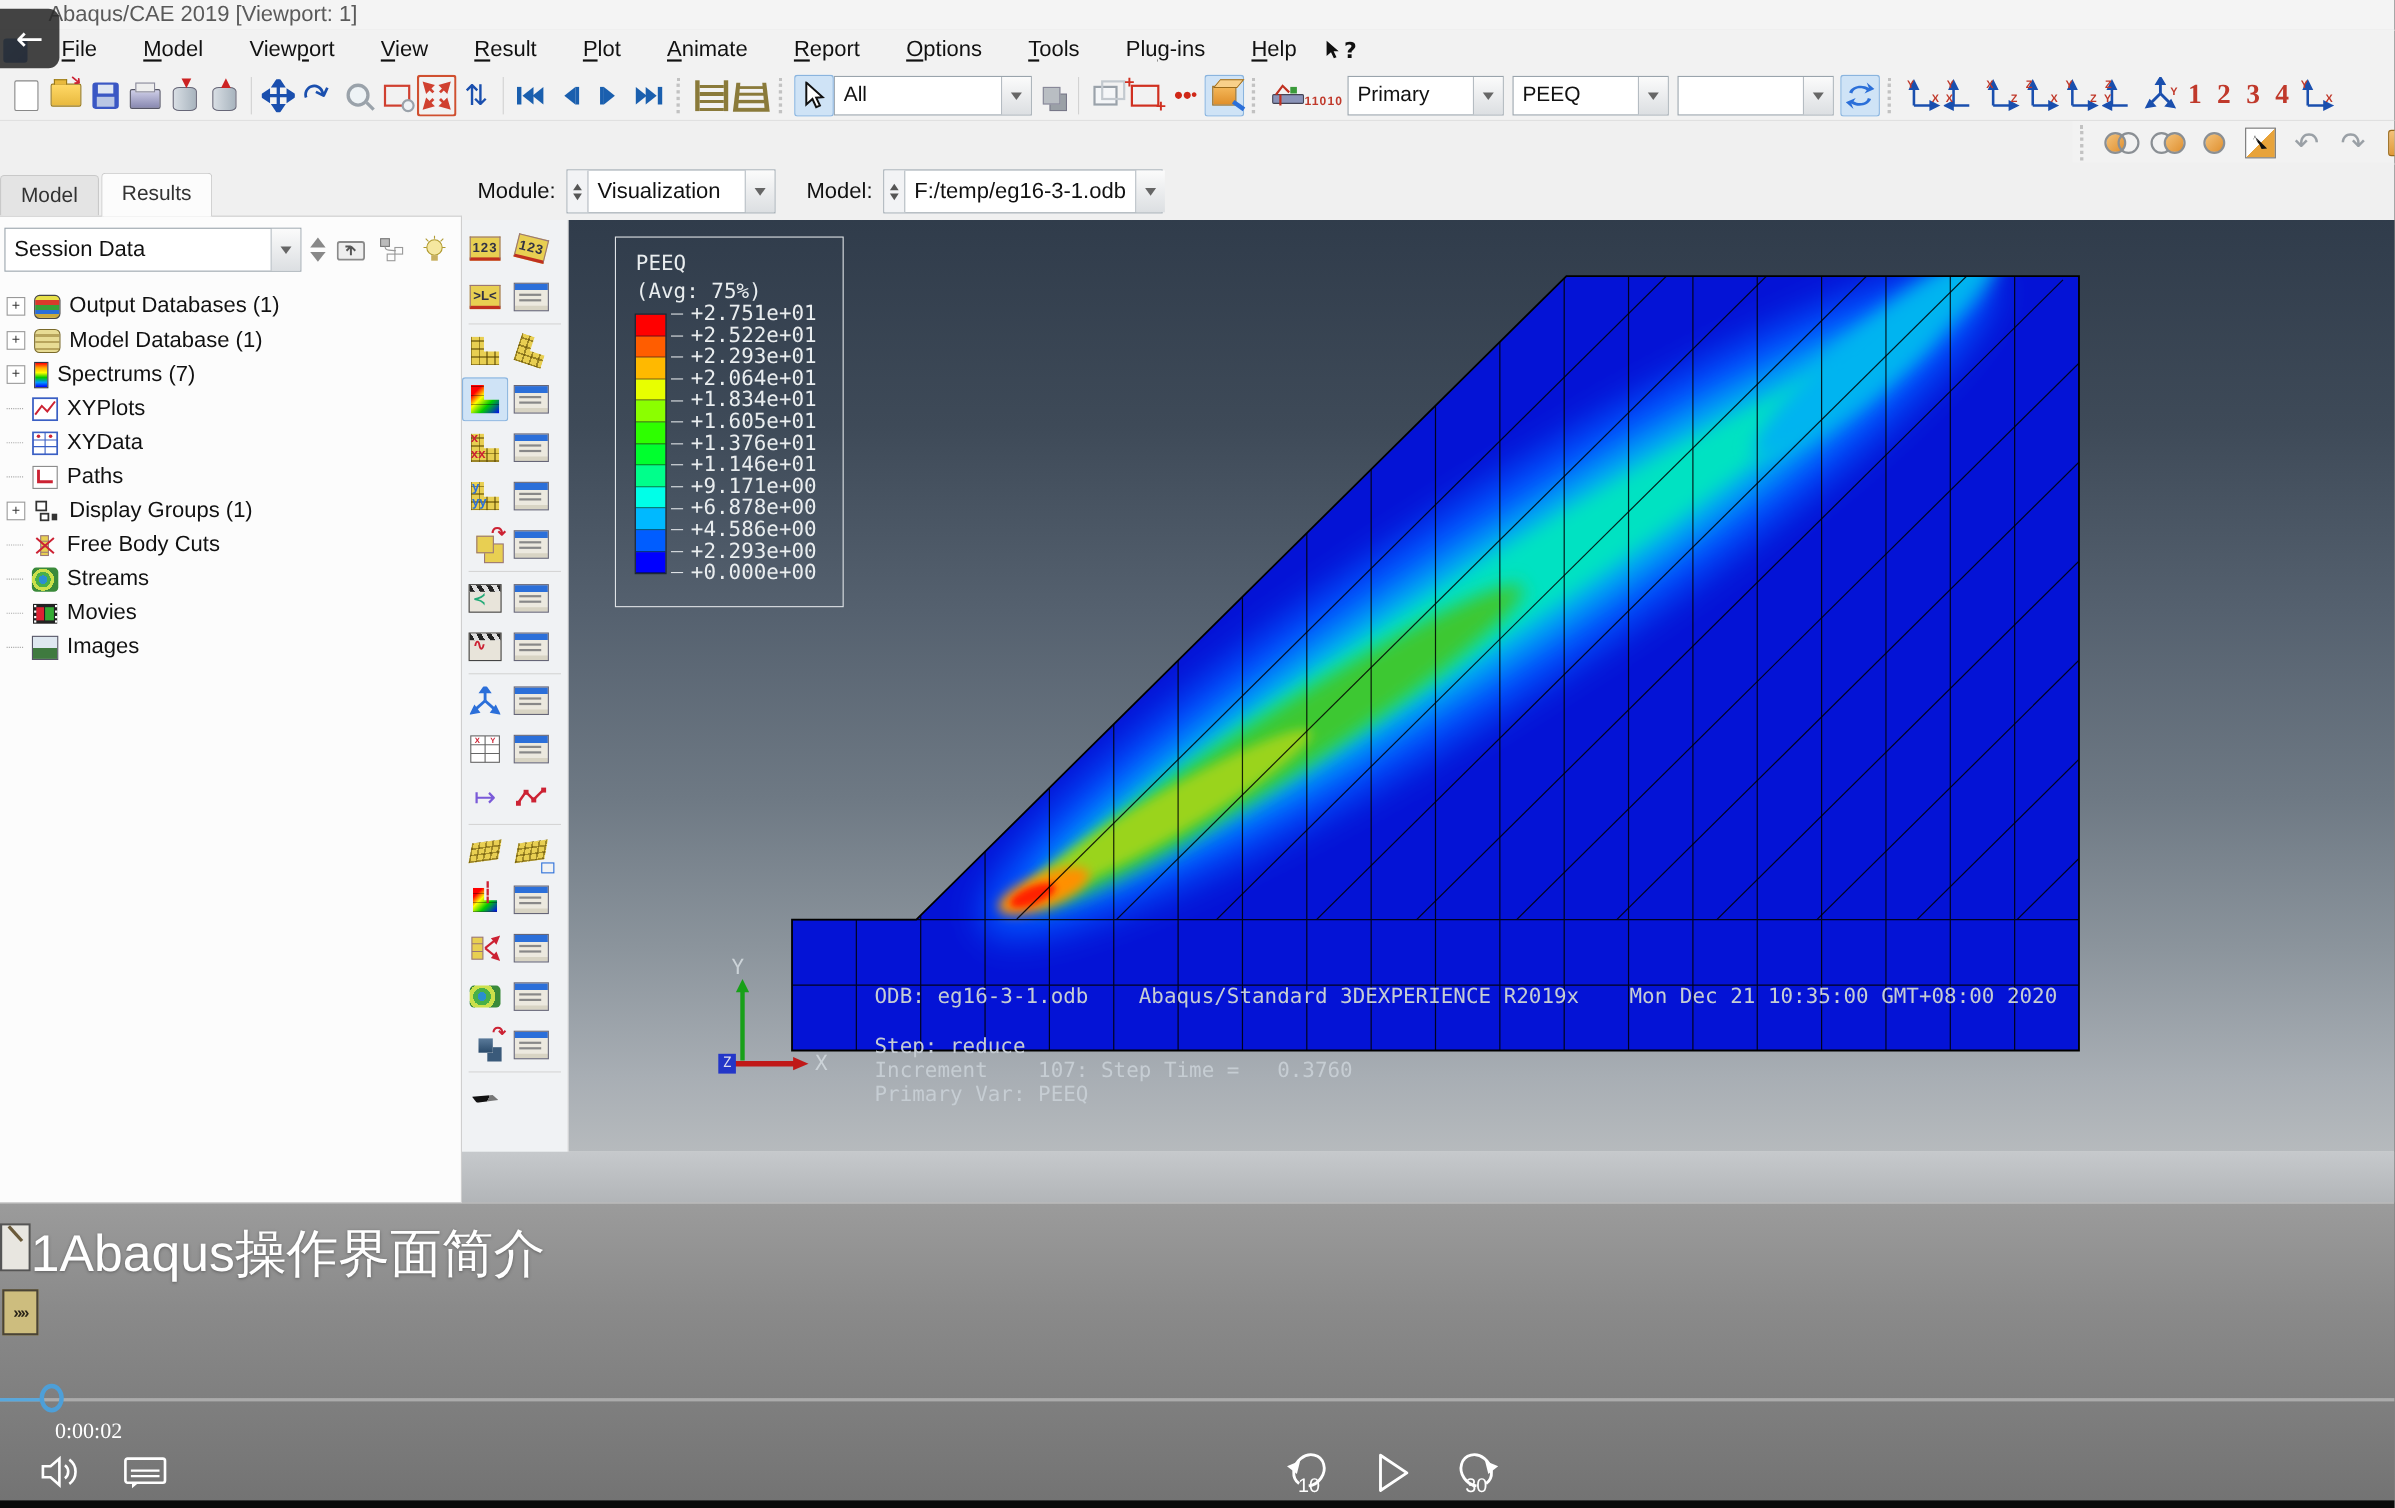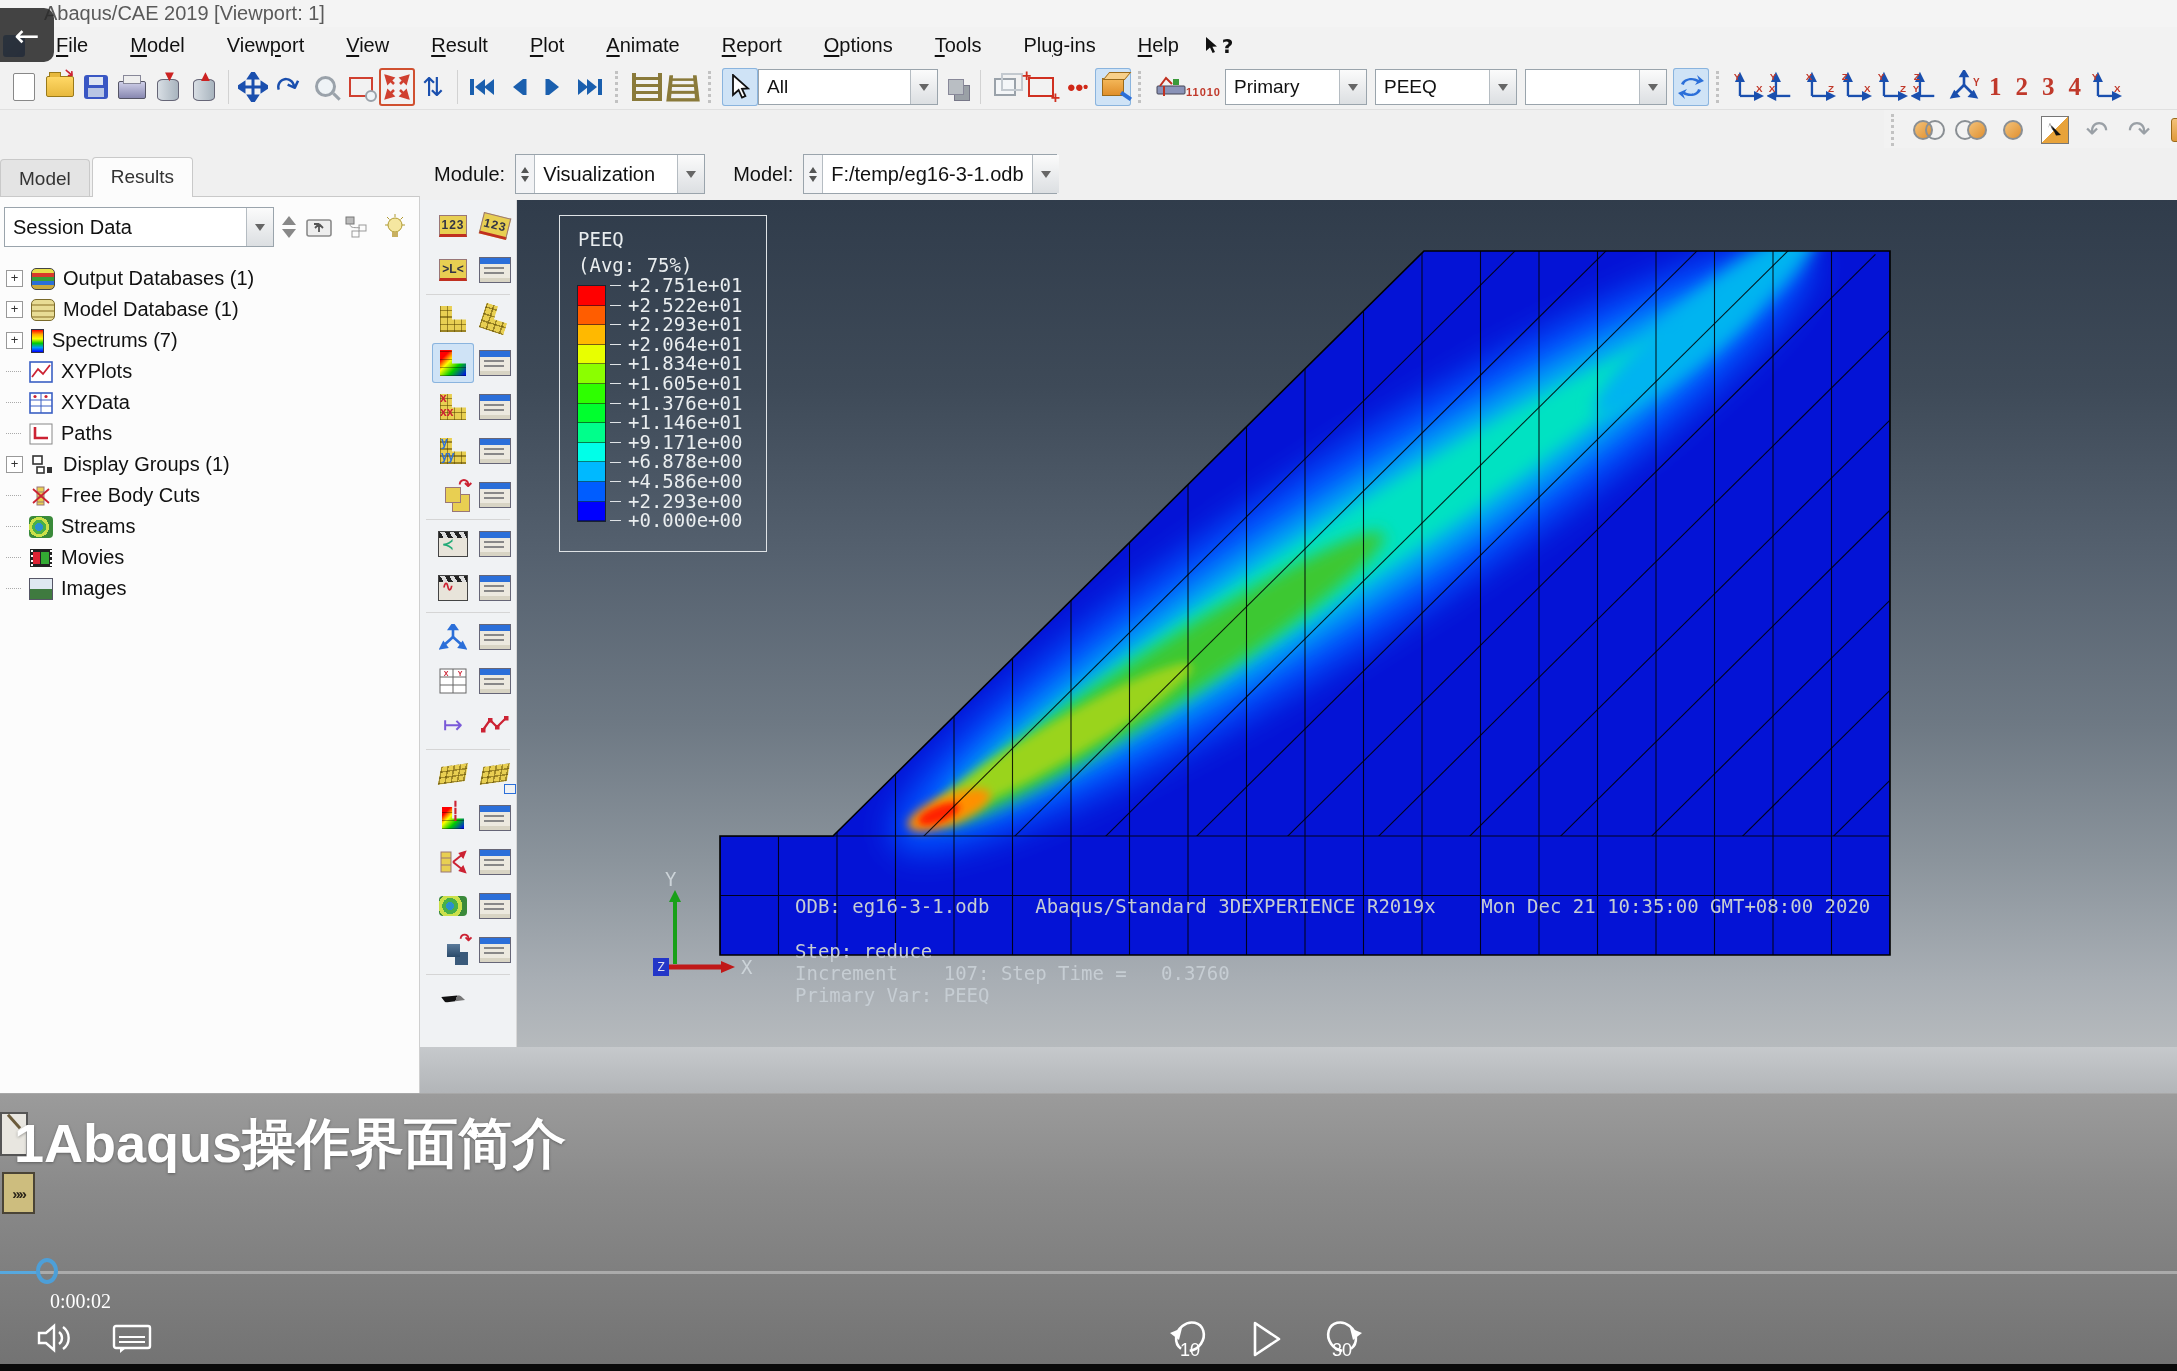--- a/index.html
+++ b/index.html
@@ -92,21 +92,21 @@
   .exp{width:15px;height:15px;border:1px solid #999;background:#fff;font-size:13px;line-height:13px;text-align:center;color:#333;flex:0 0 auto;}
   .noexp{width:15px;height:1px;border-top:1px dotted #aaa;flex:0 0 auto;}
   .ti{width:24px;height:22px;display:inline-block;flex:0 0 auto;box-sizing:border-box;}
   .ti-odb{border-radius:5px;border:1px solid #444;background:linear-gradient(180deg,#e8e04a 0 18%,#d93a2b 18% 40%,#38a038 40% 62%,#2b6fd9 62% 82%,#caa93c 82%);}
   .ti-mdb{border-radius:5px;border:1px solid #7a6a2a;background:repeating-linear-gradient(180deg,#e8dc94 0 4px,#b8a55c 4px 6px);}
   .ti-spec{width:13px;height:24px;border:1px solid #334;background:linear-gradient(180deg,#f00,#fa0,#ff0,#0c0,#09f,#00f);}
   .ti-img{border:1px solid #556;background:linear-gradient(180deg,#dfe8f0 0 52%,#3f7a3f 52%);}
   .ti-stream{border-radius:4px;background:radial-gradient(circle at 42% 50%,#2a8fd0 0 4px,#48b048 4px 7px,#cbe04a 7px 10px,#3a8a3a 10px);}
   
   .toolbox{position:absolute;left:420px;top:200px;width:97px;height:856px;background:#f0f2f4;border-right:1px solid #d8d8d8;box-sizing:border-box;padding-top:4px;}
-  .xrow{display:flex;justify-content:flex-end;align-items:center;height:44px;}
+  .xrow{display:flex;justify-content:flex-start;align-items:center;height:44px;}
   .xsep{height:1px;background:#d5d5d5;margin:2px 6px;}
   .xb{width:42px;height:40px;display:flex;align-items:center;justify-content:center;border-radius:3px;position:relative;}
   .xb.sel{background:#cfe3f6;box-shadow:inset 0 0 0 1px #8ab4de;}
   .g{display:inline-block;}
   .gL{width:26px;height:26px;clip-path:polygon(0 0,46% 0,46% 52%,100% 52%,100% 100%,0 100%);
       background:repeating-linear-gradient(0deg,rgba(90,70,0,.55) 0 1.5px,transparent 1.5px 7px),repeating-linear-gradient(90deg,rgba(90,70,0,.55) 0 1.5px,transparent 1.5px 7px),#e8cf52;}
   .gL.rb{background:repeating-linear-gradient(0deg,rgba(0,0,0,.35) 0 1px,transparent 1px 8px),linear-gradient(135deg,#f00 0 20%,#ff0 40%,#0c0 65%,#00f 100%);}
   .gL.tilt{transform:rotate(18deg);}
   .gmark{position:absolute;font-size:12px;font-weight:bold;}
   .dlg{width:30px;height:24px;background:linear-gradient(#2b6fd9 0 6px,#ece9df 6px);border:1px solid #667;
@@ -131,21 +131,21 @@
   .leglabels div{height:19.6px;line-height:19.6px;display:flex;align-items:center;}
   .leglabels div::before{content:"";width:11px;height:1px;background:#dfe3e6;margin-right:7px;}
   .anno{position:absolute;font-family:"DejaVu Sans Mono",monospace;font-size:19px;color:#c6cdd3;white-space:pre;}
   .triad{position:absolute;left:130px;top:668px;width:130px;height:115px;font-family:"DejaVu Sans Mono",monospace;}
   .triad .lab{position:absolute;color:#ccd3d8;font-size:19px;}
   .triad .zbox{position:absolute;left:6px;top:90px;width:16px;height:18px;background:#2336c8;color:#dde;font-size:13px;text-align:center;line-height:18px;}
   
   .bottomstrip{position:absolute;left:420px;top:1047px;width:1757px;height:46px;background:linear-gradient(180deg,#c6c9cc,#b2b5b8);}
   .overlay{position:absolute;left:0;top:1093px;width:2177px;height:271px;
            background:linear-gradient(180deg,#9b9b9b 0%,#8a8a8a 35%,#737373 100%);border-top:1px solid #a8a8a8;}
-  .vtitle{position:absolute;left:14px;top:14px;font-size:54px;color:#fff;font-weight:700;
+  .vtitle{position:absolute;left:28px;top:14px;font-size:47px;color:#fff;font-weight:400;
           text-shadow:0 1px 3px rgba(0,0,0,.35);font-family:"Liberation Sans","DejaVu Sans",sans-serif;}
   .sideico1{position:absolute;left:0px;top:18px;width:28px;height:44px;background:#e8e6e0;border:2px solid #555;box-sizing:border-box;}
   .sideico1::after{content:"";position:absolute;left:3px;top:6px;width:18px;height:3px;background:#6a5a3a;transform:rotate(48deg);}
   .sideico2{position:absolute;left:2px;top:78px;width:33px;height:42px;background:#cdbd7e;border:2px solid #4a4436;box-sizing:border-box;
             color:#2a2418;font-weight:bold;font-size:15px;letter-spacing:-2px;display:flex;align-items:center;justify-content:center;}
   .timeline{position:absolute;left:0;top:177px;width:100%;height:3px;background:#ababab;}
   .timeline .played{position:absolute;left:0;top:0;width:37px;height:3px;background:#57a8de;}
   .scrub{position:absolute;left:36px;top:164px;width:22px;height:26px;border:4px solid #4d9fd8;border-radius:50%;background:transparent;box-sizing:border-box;}
   .vtime{position:absolute;left:14px;top:196px;font-size:20px;color:#fff;font-family:"Liberation Serif",serif;margin-left:36px;}
   .ctl{position:absolute;display:flex;align-items:center;justify-content:center;}

